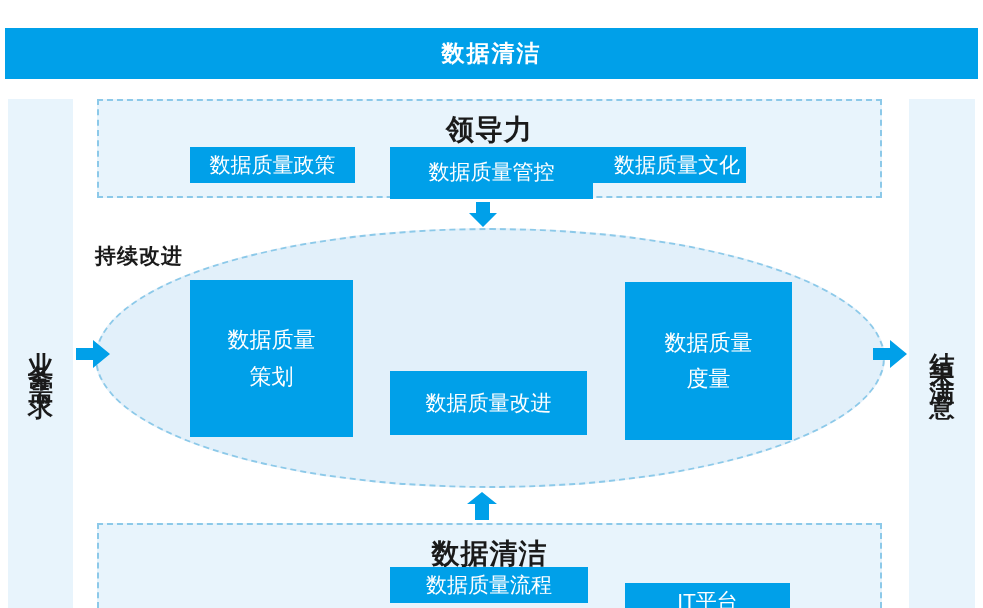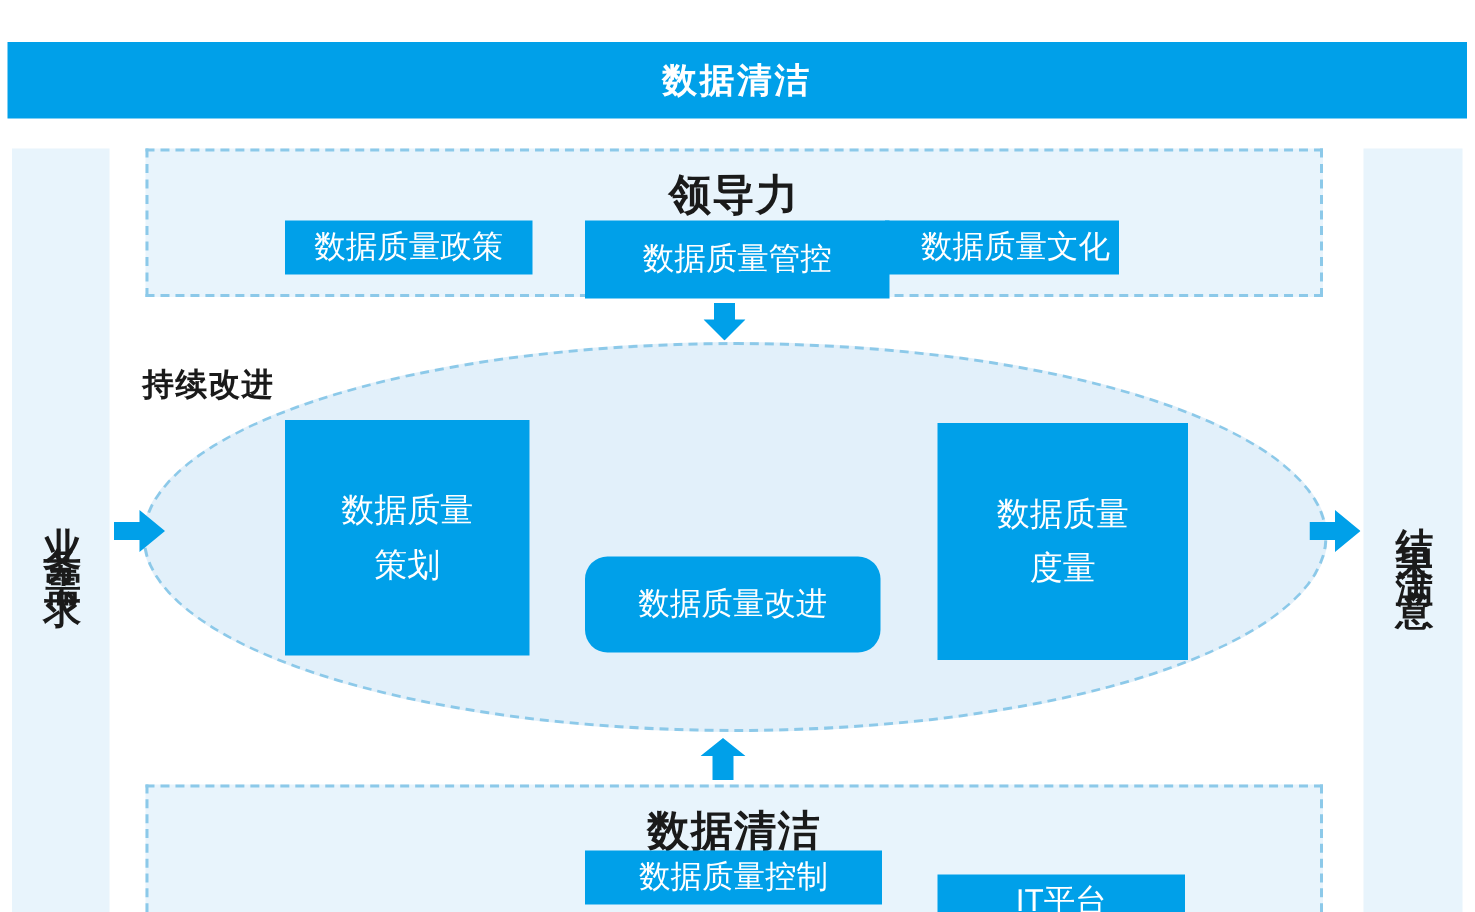--- a/index.html
+++ b/index.html
@@ -54,21 +54,21 @@
     font-size:21px;text-align:center;line-height:1.6;
     flex-direction:column;
   }
   
   #lead-box-1{left:190px;top:127px;width:165px;height:36px;}
   #lead-box-2{left:390px;top:127px;width:203px;height:52px;font-family:Liberation Serif, serif;}
   #lead-box-3{left:590px;top:127px;width:138px;height:36px;padding-left:18px;}
   
   #plan-box{left:190px;top:260px;width:163px;height:157px;font-size:22px;line-height:1.65;}
   #control-box{left:390px;top:260px;width:197px;height:63px;}
-  #improve-box{left:390px;top:351px;width:197px;height:64px;border-radius:15px;}
+  #improve-box{left:390px;top:351px;width:197px;height:64px;}
   #measure-box{left:625px;top:262px;width:167px;height:158px;font-size:22px;line-height:1.65;}
   
   #cap-box-1{left:190px;top:547px;width:158px;height:36px;}
   #cap-box-2{left:390px;top:547px;width:198px;height:36px;}
   #cap-box-3{left:625px;top:563px;width:165px;height:36px;}
   .arrow-svg{display:block;}
 </style>
 </head>
 <body>
 
@@ -135,19 +135,19 @@
   <div class="abs" style="left:873px;top:320px;">
     <svg class="arrow-svg" width="34" height="28" viewBox="0 0 34 28">
       <polygon points="0,8 17,8 17,0 34,14 17,28 17,20 0,20" fill="#00a0e9"></polygon>
     </svg>
   </div>
 
   <div id="capability-section" class="abs dashed-section">
     <div id="capability-title" class="section-title">数据清洁</div>
   </div>
   <div id="cap-box-2" class="abs blue-box">
-    <span>数据质量控制</span>
+    <span>数据质量流程</span>
   </div>
   <div id="cap-box-3" class="abs blue-box">
     <span>IT平台</span>
   </div>
 
 </div>
 
 </body></html>

